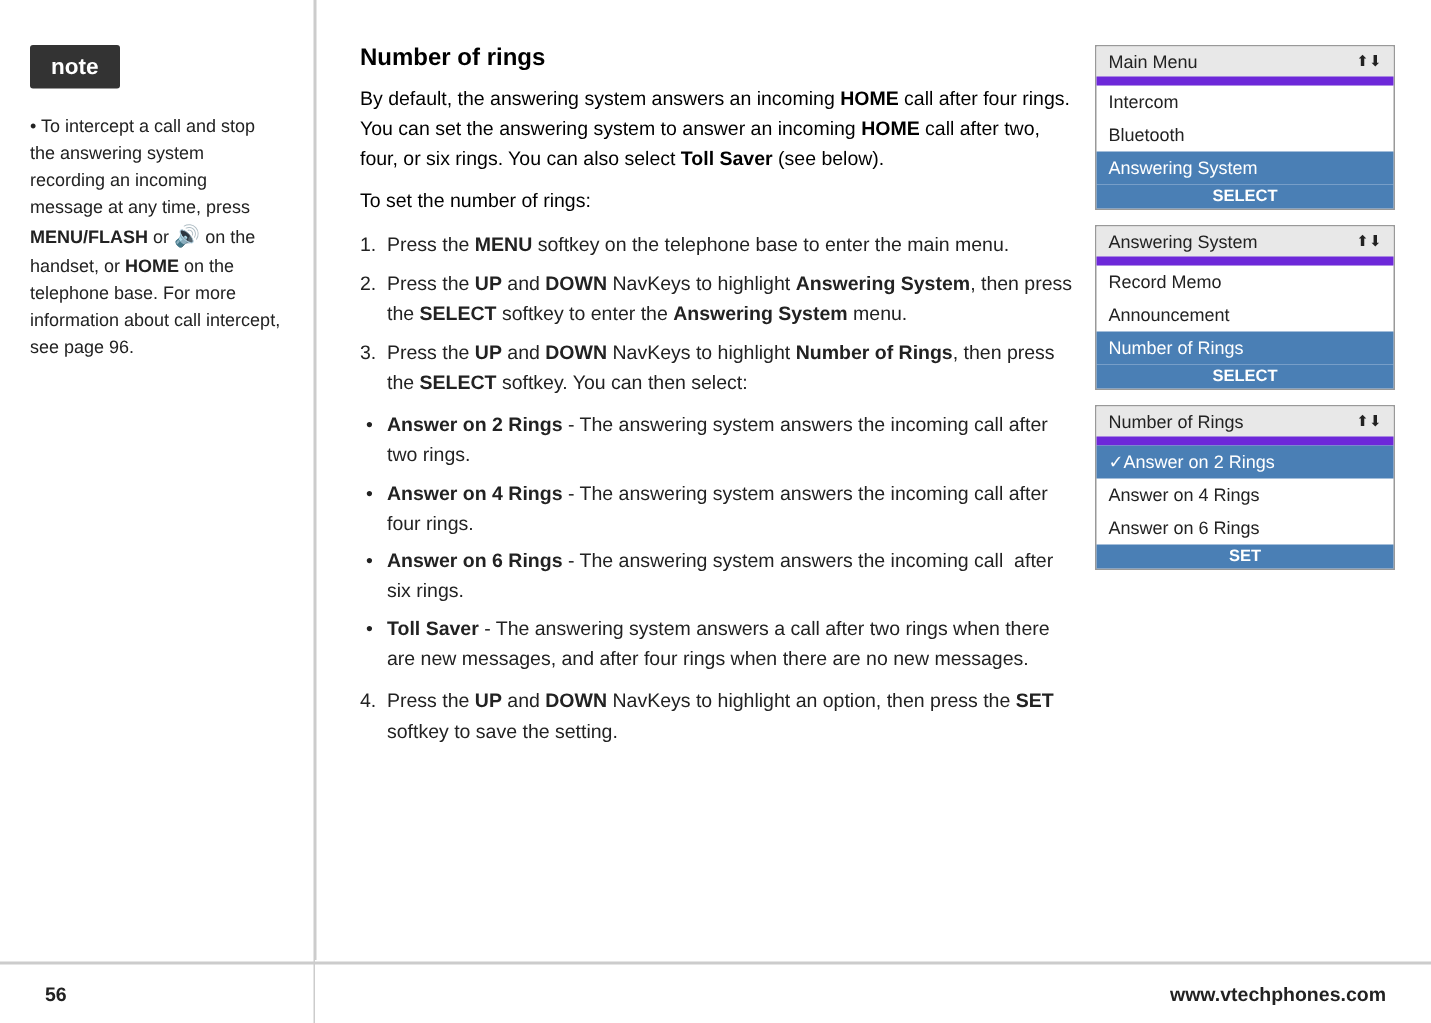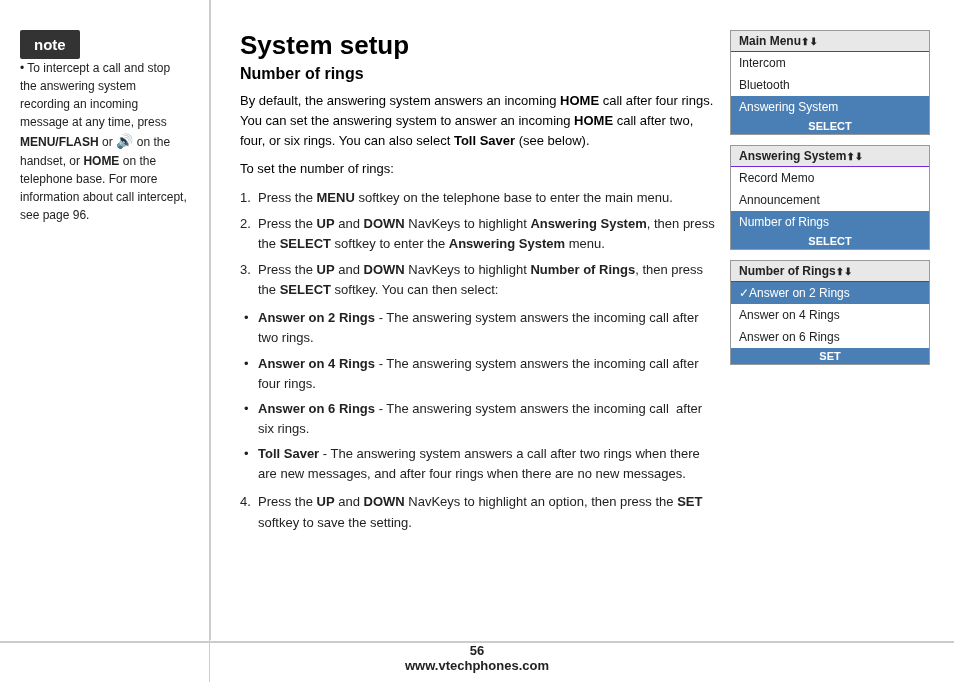--- a/index.html
+++ b/index.html
@@ -26,20 +26,21 @@
     }
 
     .note-box {
       background: #333;
       color: #fff;
       font-size: 15px;
       font-weight: bold;
       text-align: center;
       padding: 6px 14px;
       display: inline-block;
+      margin-bottom: 16px;
       border-radius: 2px;
     }
 
     .sidebar-text {
       font-size: 12px;
       line-height: 1.5;
       color: #222;
     }
 
     .sidebar-text strong {
@@ -134,24 +135,25 @@
     .menu-box {
       border: 1px solid #999;
       margin-bottom: 10px;
       background: #fff;
     }
 
     .menu-header {
       background: #e8e8e8;
       padding: 3px 8px;
       font-size: 12px;
-      font-weight: bold;
+      font-weight: normal;
       display: flex;
+      justify-content: space-between;
       align-items: center;
-      border-bottom: 1px solid #6d28d9;
+      border-bottom: 6px solid #6d28d9;
     }
 
     .menu-header .arrows {
       font-size: 10px;
     }
 
     .menu-item {
       padding: 2px 8px;
       font-size: 12px;
       color: #222;
@@ -189,22 +191,22 @@
     
     .footer {
       position: absolute;
       bottom: 0;
       left: 0;
       width: 954px;
       height: 40px;
       border-top: 1px solid #ccc;
       display: flex;
       align-items: center;
+      justify-content: space-between;
       padding: 0 30px;
-      flex-direction: column;
     }
 
     .footer-page {
       font-size: 13px;
       font-weight: bold;
     }
 
     .footer-url {
       font-size: 13px;
       font-weight: bold;
@@ -238,21 +240,20 @@
     <li class="sidebar-text">
       <span>• </span>
       <span>To intercept a call and stop the answering system recording an incoming message at any time, press <strong>MENU/FLASH</strong> or <span style="font-size:14px;">🔊</span> on the handset, or <strong>HOME</strong> on the telephone base. For more information about call intercept, see page 96.</span>
     </li>
   </ul>
 </div>
 
 <div class="vert-divider"></div>
 
 <div class="main-content">
-  <h1 class="page-title">System setup</h1>
   <h2 class="section-title">Number of rings</h2>
 
   <p class="body-text">
     By default, the answering system answers an incoming <strong>HOME</strong> call after four rings. You can set the answering system to answer an incoming <strong>HOME</strong> call after two, four, or six rings. You can also select <strong>Toll Saver</strong> (see below).
   </p>
 
   <p class="body-text">To set the number of rings:</p>
 
   <ol class="numbered-list">
     <li>

